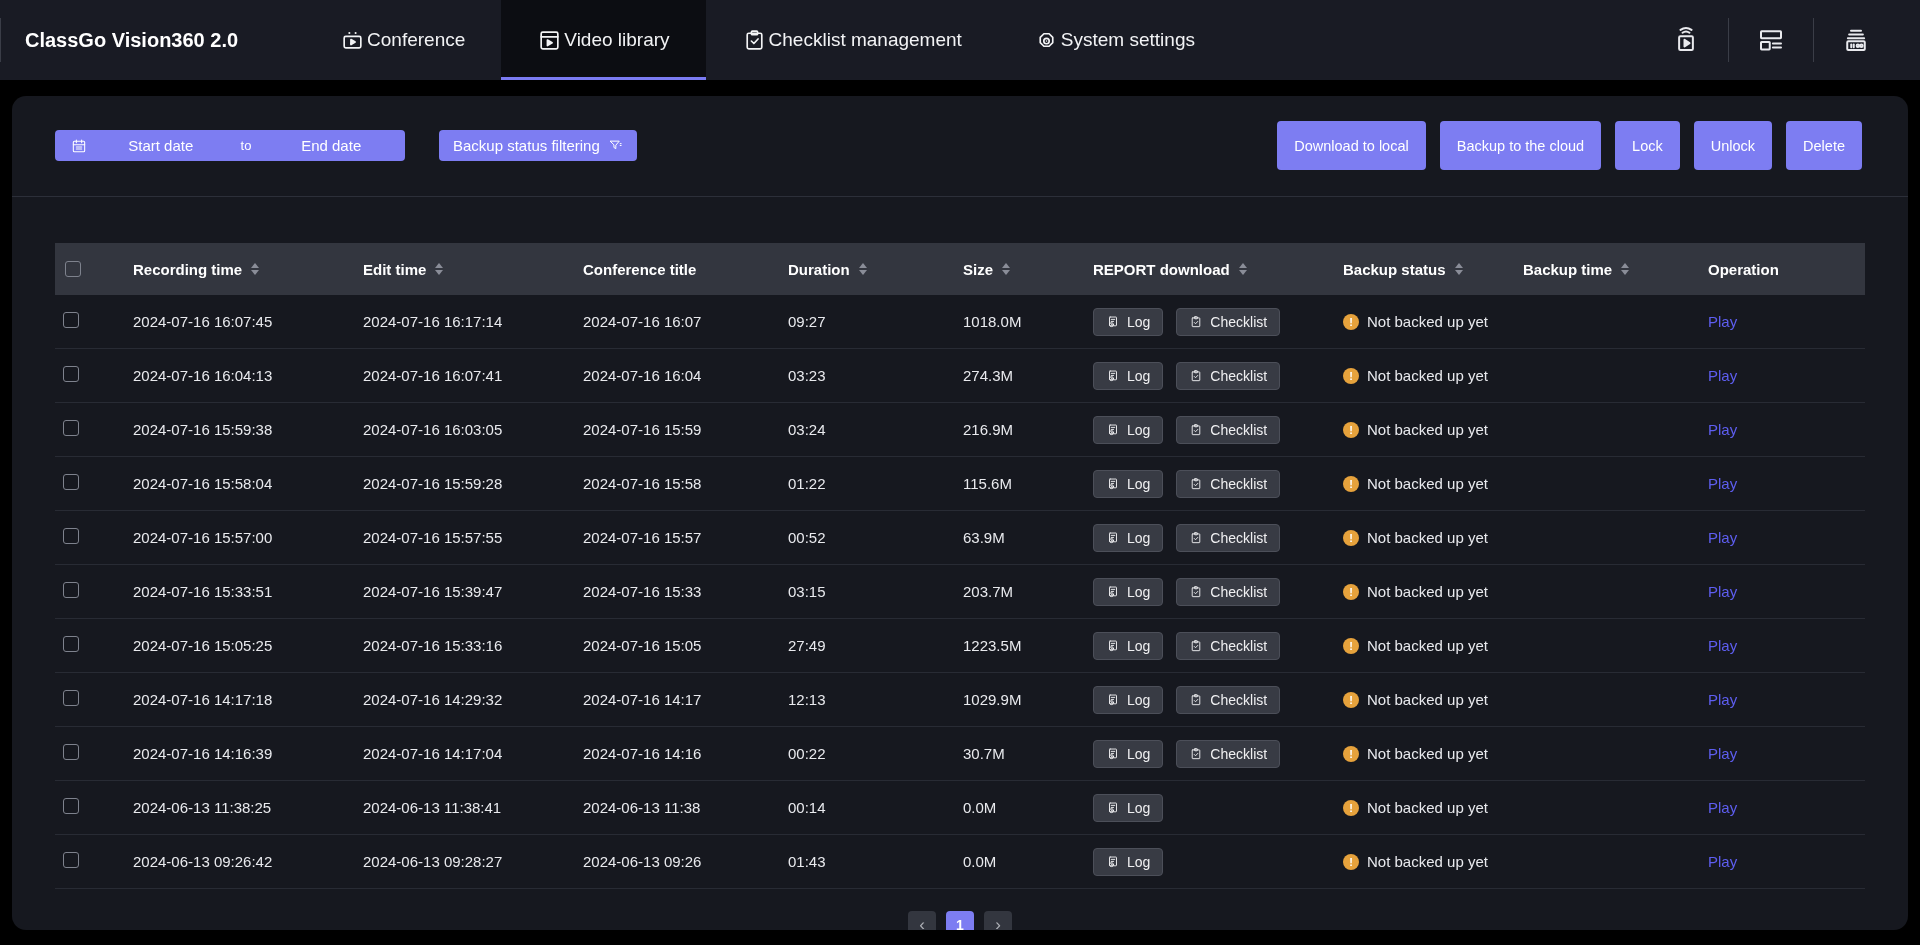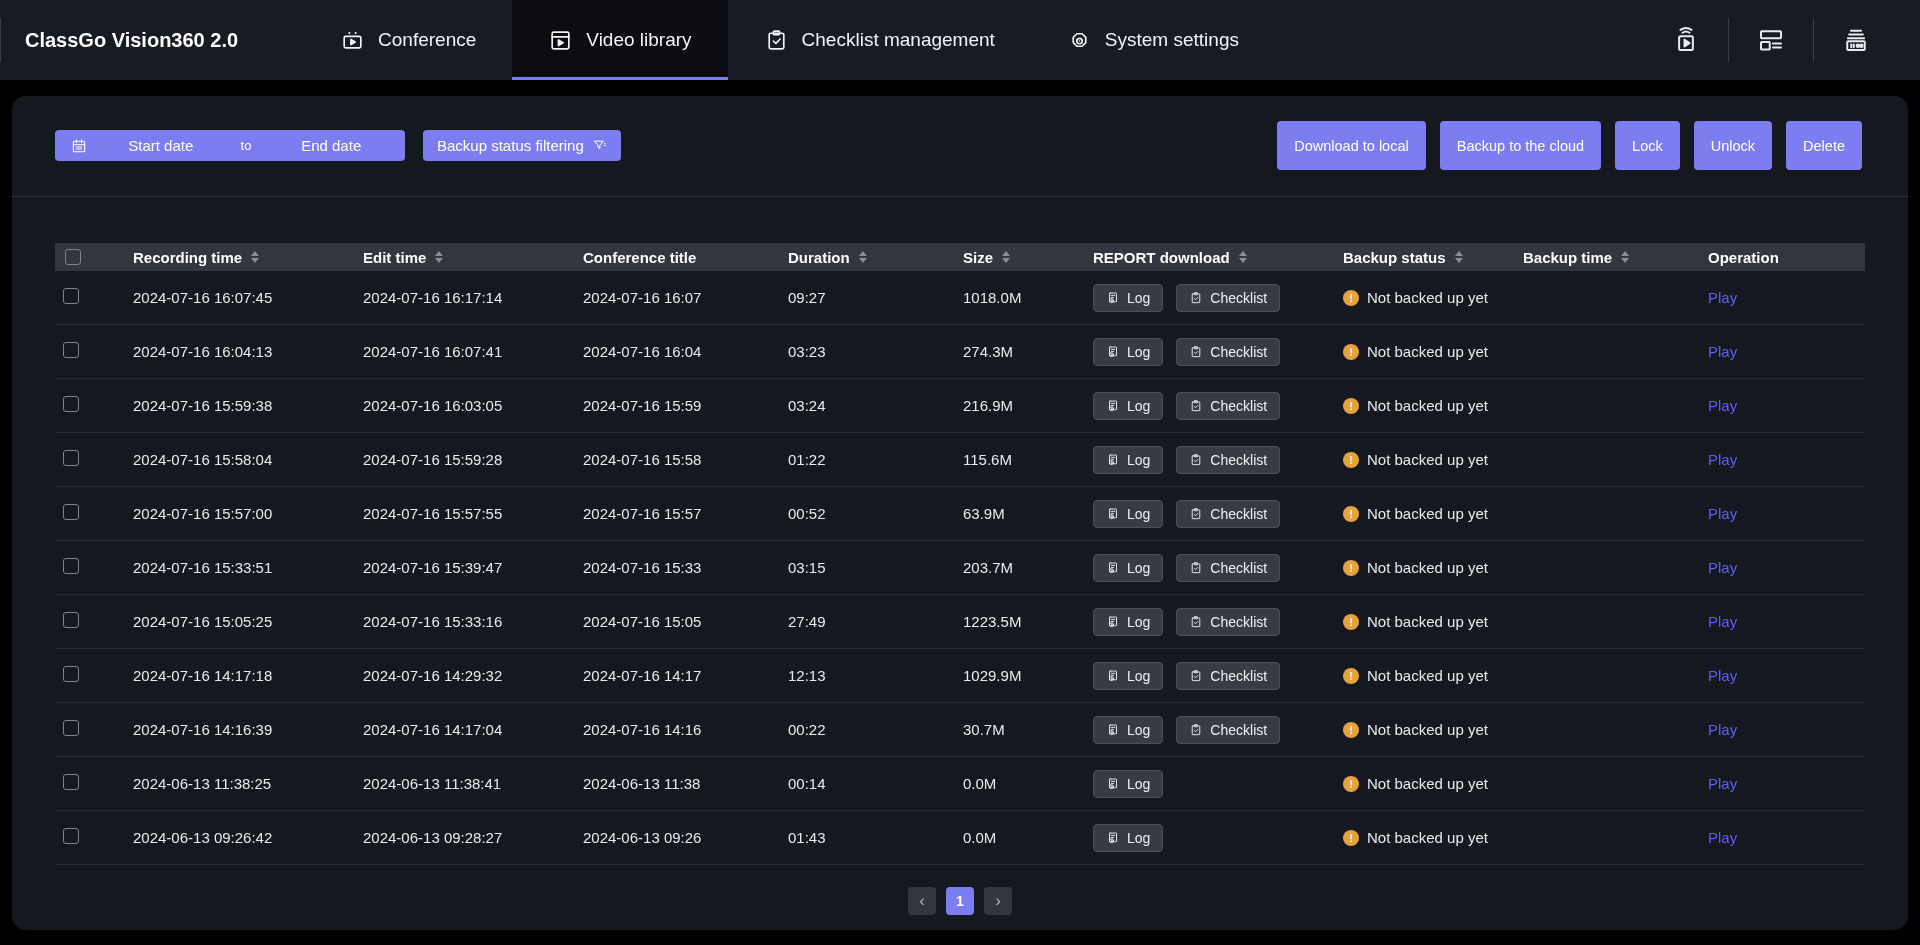--- a/index.html
+++ b/index.html
@@ -29,21 +29,21 @@
     border:1px solid #1a1c24;
   }
   .logo-text { font-size:9px; letter-spacing:1px; color:#fff; margin-top:3px; }
   .v-div { width:1px; background:#3a3d47; height:44px; align-self:center; }
   .app-title {
     display:flex; align-items:center; font-size:20px; font-weight:700; color:#fff;
     padding:0 66px 0 24px; white-space:nowrap;
   }
   .tabs { display:flex; align-items:stretch; }
   .tab {
-    position:relative; display:flex; align-items:center; gap:13px;
+    position:relative; display:flex; align-items:center; gap:2px;
     padding:0 36px; font-size:19px; color:#f2f3f5; cursor:pointer; white-space:nowrap;
   }
   .tab.active { background:#0c0d12; }
   .tab.active::after {
     content:""; position:absolute; left:0; right:0; bottom:0; height:3px;
     background:var(--underline,#7b7bf2);
   }
   .tab svg { width:25px; height:25px; }
   .header-actions { margin-left:auto; display:flex; align-items:center; padding-right:22px; }
   .hact {
@@ -56,21 +56,21 @@
   .card {
     position:absolute; left:12px; right:12px; top:96px; bottom:15px;
     background:#16181f; border-radius:14px; overflow:hidden;
   }
 
   
   .toolbar {
     display:flex; align-items:center; justify-content:space-between;
     padding:25px 46px 0 43px;
   }
-  .tb-left { display:flex; align-items:center; gap:18px;justify-content:flex-end; }
+  .tb-left { display:flex; align-items:center; gap:34px;justify-content:flex-end; }
   .date-pill {
     width:350px; height:31px; background:var(--accent,#7d7df2);
     border-radius:4px; display:flex; align-items:center; color:#fff; cursor:pointer;
   }
   .date-pill svg { width:16px; height:16px; margin-left:16px; }
   .date-pill .seg { flex:1; text-align:center; font-size:15px; }
   .date-pill .sep { flex:0 0 auto; font-size:13px; padding:0 6px; }
   .pill-btn {
     height:31px; padding:0 14px; background:var(--accent,#7d7df2); color:#fff;
     border:none; border-radius:4px; font-size:15px; display:flex; align-items:center; gap:8px;
@@ -85,21 +85,21 @@
   }
   .tb-sep { border:none; border-top:1px solid #2c2f39; margin-top:26px; }
 
   
   .table { padding:0 43px; }
   .thead, .trow {
     display:grid;
     grid-template-columns:70px 230px 220px 205px 175px 130px 250px 180px 185px 1fr;
     align-items:center;
   }
-  .thead { margin-top:46px; height:28px; background:#33363f; }
+  .thead { margin-top:46px; height:52px; background:#33363f; }
   .hcell { display:flex; align-items:center; padding-left:8px; font-size:15px; font-weight:700; color:#fff; white-space:nowrap; }
   .cb-cell { padding-left:10px; }
   .sort { display:inline-flex; flex-direction:column; gap:2px; margin-left:9px; cursor:pointer; }
   .sort i { display:block; width:0; height:0; border-left:4.5px solid transparent; border-right:4.5px solid transparent; }
   .sort .up { border-bottom:5px solid #8a8d98; }
   .sort .dn { border-top:5px solid #8a8d98; }
   .trow { height:54px; border-bottom:1px solid #282b34; }
   .cell { padding-left:8px; font-size:15px; color:#e9eaee; white-space:nowrap; }
   input[type="checkbox"] {
     appearance:none; -webkit-appearance:none; width:16px; height:16px;

